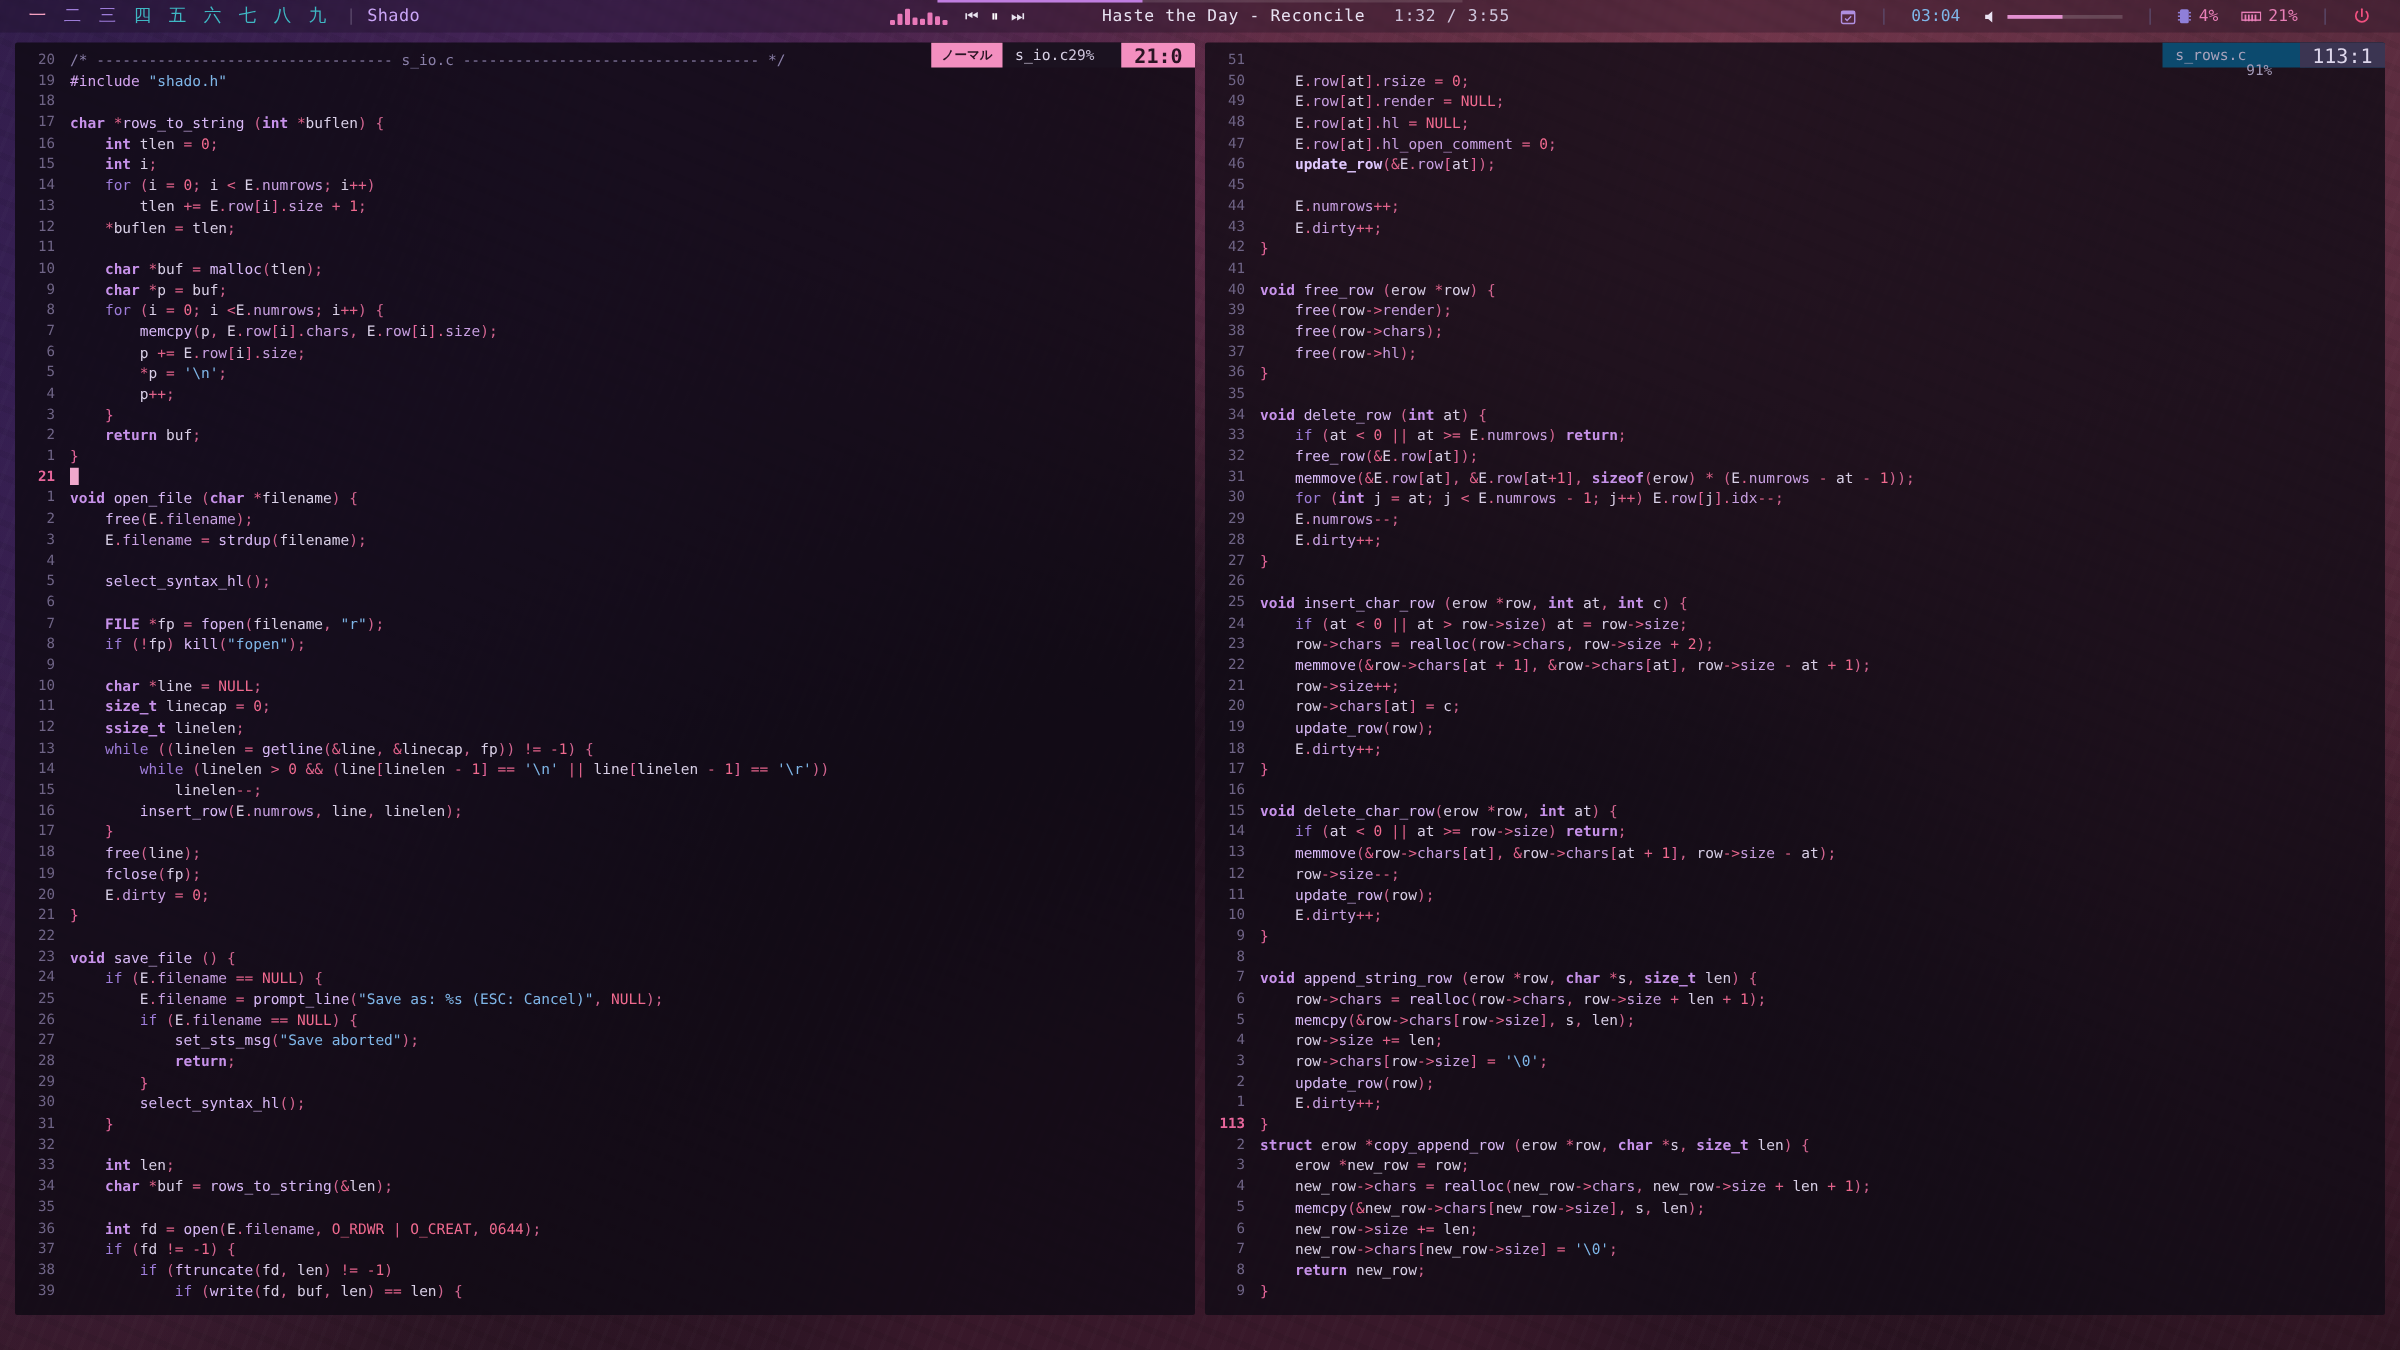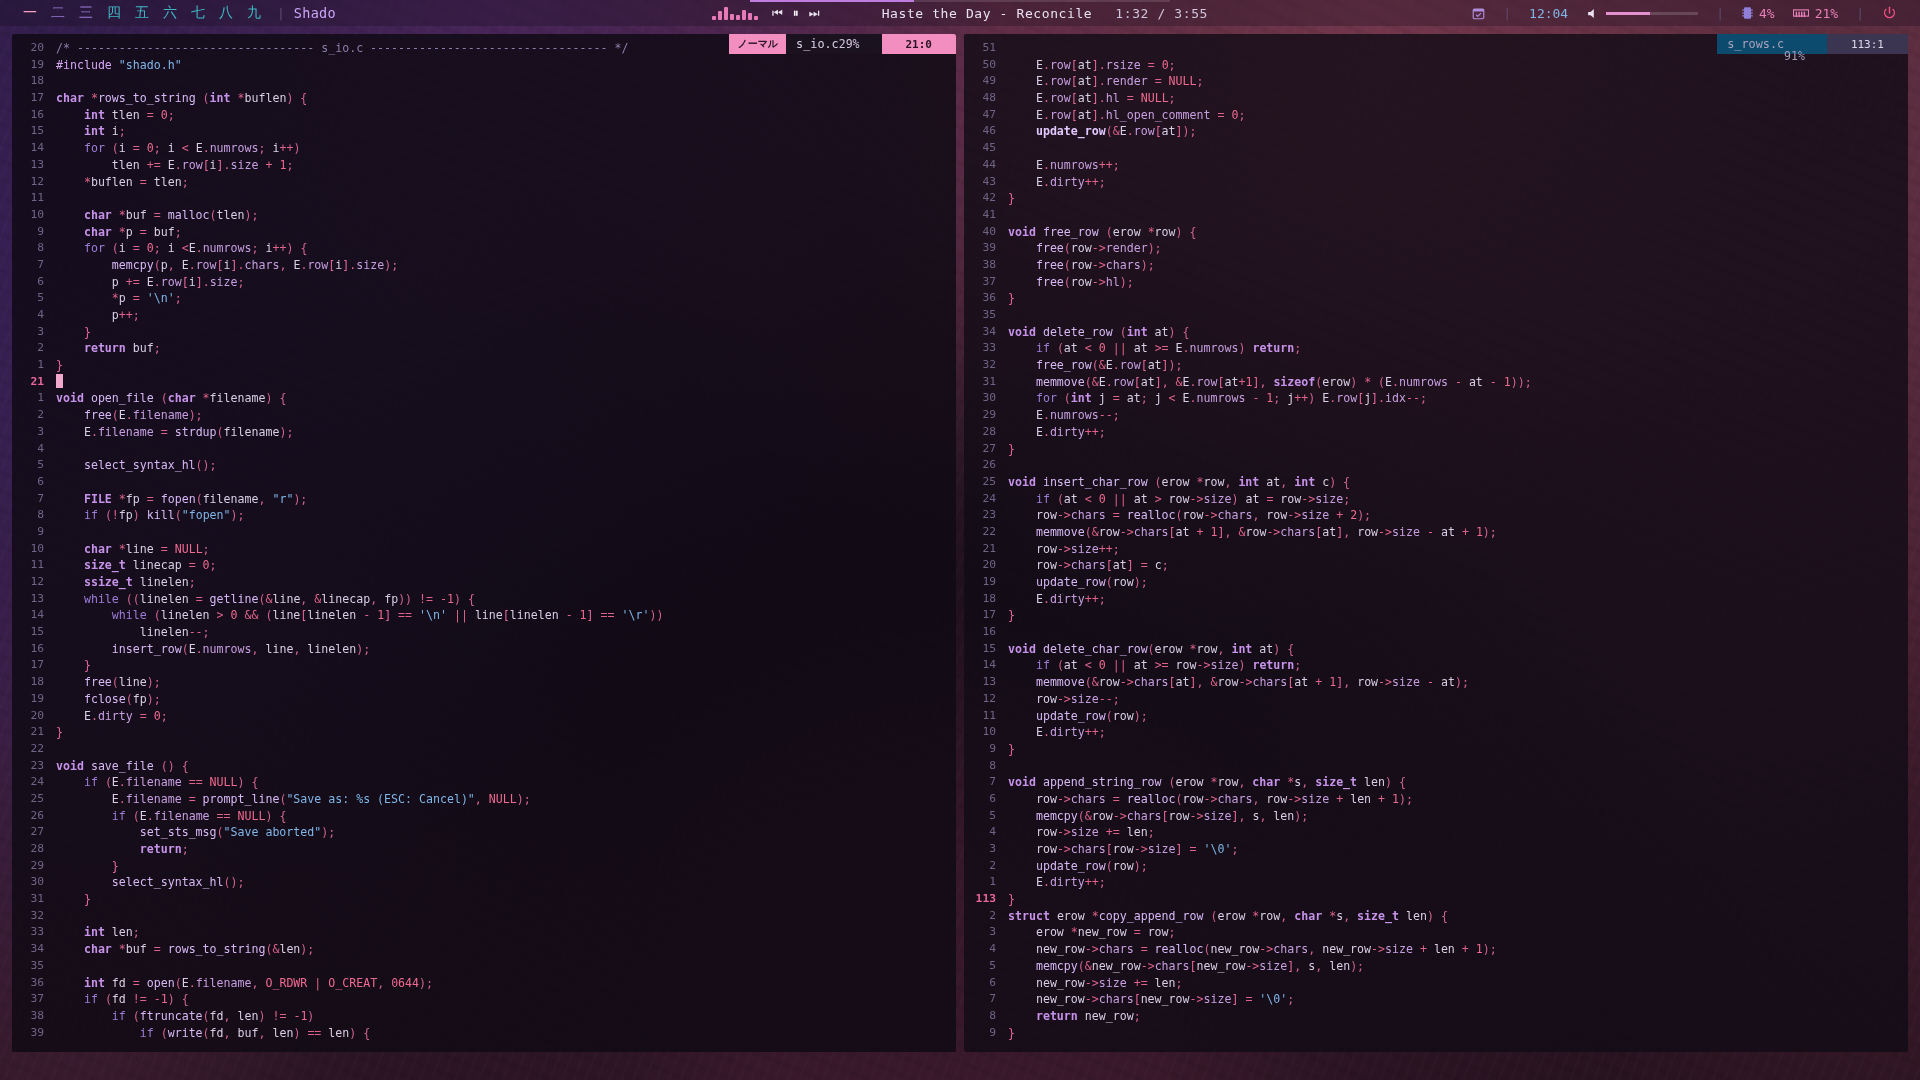--- a/index.html
+++ b/index.html
@@ -143,21 +143,21 @@
     padding:0 8px; height:20px; display:flex; align-items:center;
     font-family:"DejaVu Sans", sans-serif; font-size:10px;
   }
   .fname{ padding-left:10px; color:#d9d2e6; }
   .fname.dim{ color:#a9a2bb; }
   .spacer{ flex:1 1 auto; }
   .pct{ color:#cfc6dd; padding-right:22px; font-size:11.5px; }
   .pct.dim{ color:#a49cba;margin-top:23px; }
   .pos{
     background:#f38fc0; color:#2a1424; font-weight:bold;
-    padding:0 24px; height:20px; display:flex; align-items:center; font-size:11px;
+    padding:0 10px; height:20px; display:flex; align-items:center; font-size:16px;
   }
   .pos.dim{ background:#3b3552; color:#ded7ec; font-weight:normal; }
 </style>
 </head>
 <body>
 
 <div id="wallpaper"></div>
 
 <div id="bar">
 
@@ -201,21 +201,21 @@
 
   <div class="bar-right">
     <span class="bi">
       <svg width="13" height="13" viewBox="0 0 16 16">
         <rect x="1.5" y="2.5" width="13" height="12" rx="1.5" fill="none" stroke="#b08fe0" stroke-width="1.4"></rect>
         <rect x="1.5" y="2.5" width="13" height="3" fill="#b08fe0"></rect>
         <path d="M5 9.5 L7 11.5 L11 7.5" fill="none" stroke="#b08fe0" stroke-width="1.4"></path>
       </svg>
     </span>
     <span class="sep">|</span>
-    <span class="bi c-bluei">12:04</span>
+    <span class="bi c-bluei">03:04</span>
     <span class="bi">
       <svg class="gl" width="14" height="13" viewBox="0 0 16 16">
         <path d="M2 6 h3 L9 2.5 v11 L5 10 H2 z" fill="#e9e2f2"></path>
       </svg>
       <span class="vol-track">
           <i id="vol-fill" style="width: 48%;"></i>
         </span>
     </span>
     <span class="sep">|</span>
     <span class="bi">

